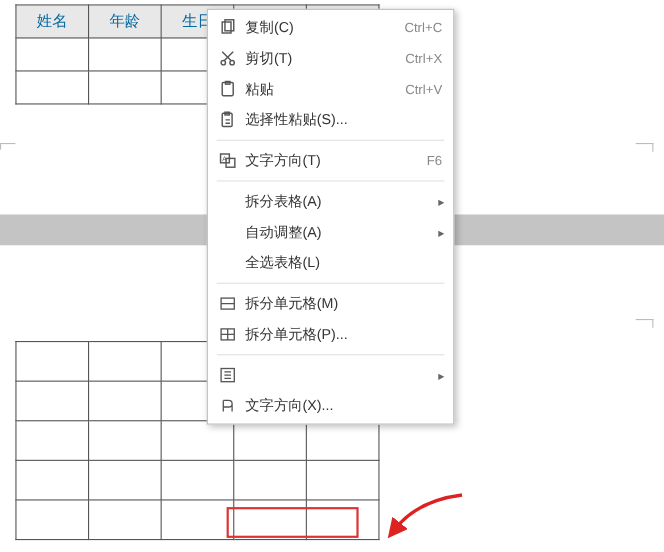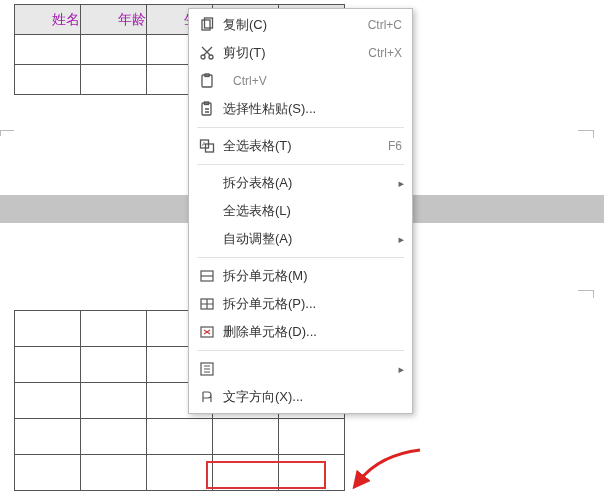--- a/index.html
+++ b/index.html
@@ -19,22 +19,22 @@
     position: absolute;
     border-collapse: collapse;
   }
   .doc-table.top { top: 4px; left: 14px; }
   .doc-table td, .doc-table th {
     border: 1px solid #555;
     width: 66px;
     height: 30px;
     font-weight: normal;
     font-size: 14px;
-    text-align: right;
-    color: #a21caf;
+    text-align: center;
+    color: #0369a1;
     background: #fff;
   }
   .doc-table th { background: #e8e8e8; }
   
   
   .page-gap {
     position: absolute;
     top: 195px;
     left: 0;
     right: 0;
@@ -223,20 +223,21 @@
     <span class="ctx-shortcut">Ctrl+X</span>
   </div>
 
   <div class="ctx-item">
     <span class="ctx-icon">
       <svg class="ico" viewBox="0 0 16 16" fill="none" stroke="#555" stroke-width="1.3">
           <rect x="3" y="2" width="10" height="12" rx="1"></rect>
           <rect x="6" y="1" width="4" height="2.5"></rect>
         </svg>
     </span>
+    <span class="ctx-label">粘贴</span>
     <span class="ctx-shortcut">Ctrl+V</span>
   </div>
 
   <div class="ctx-item">
     <span class="ctx-icon">
       <svg class="ico" viewBox="0 0 16 16" fill="none" stroke="#555" stroke-width="1.3">
           <rect x="3" y="2" width="9" height="12" rx="1"></rect>
           <rect x="5.5" y="1" width="4" height="2.5"></rect>
           <path d="M6 8h4M6 11h4"></path>
         </svg>
@@ -247,42 +248,42 @@
   <div class="ctx-sep"></div>
 
   <div class="ctx-item">
     <span class="ctx-icon">
       <svg class="ico" viewBox="0 0 16 16" fill="none" stroke="#555" stroke-width="1.3">
           <rect x="1.5" y="2" width="8" height="8"></rect>
           <rect x="6.5" y="6" width="8" height="8"></rect>
           <text x="3" y="8" font-size="6" fill="#555" stroke="none">A</text>
         </svg>
     </span>
-    <span class="ctx-label">全选表格(T)</span>
+    <span class="ctx-label">文字方向(T)</span>
     <span class="ctx-shortcut">F6</span>
   </div>
 
   <div class="ctx-sep"></div>
 
 
   <div class="ctx-item ctx-sub noicon">
     <span class="ctx-icon"></span>
     <span class="ctx-label">拆分表格(A)</span>
   </div>
 
+  <div class="ctx-item ctx-sub noicon">
+    <span class="ctx-icon"></span>
+    <span class="ctx-label">自动调整(A)</span>
+  </div>
+
   <div class="ctx-item noicon">
     <span class="ctx-icon"></span>
     <span class="ctx-label">全选表格(L)</span>
   </div>
 
-  <div class="ctx-item ctx-sub noicon">
-    <span class="ctx-icon"></span>
-    <span class="ctx-label">自动调整(A)</span>
-  </div>
-
   <div class="ctx-sep"></div>
 
   <div class="ctx-item">
     <span class="ctx-icon">
       <svg class="ico" viewBox="0 0 16 16" fill="none" stroke="#555" stroke-width="1.2">
           <rect x="2" y="3" width="12" height="10"></rect>
           <path d="M2 8h12"></path>
         </svg>
     </span>
     <span class="ctx-label">拆分单元格(M)</span>
@@ -291,29 +292,20 @@
   <div class="ctx-item">
     <span class="ctx-icon">
       <svg class="ico" viewBox="0 0 16 16" fill="none" stroke="#555" stroke-width="1.2">
           <rect x="2" y="3" width="12" height="10"></rect>
           <path d="M8 3v10M2 8h12"></path>
         </svg>
     </span>
     <span class="ctx-label">拆分单元格(P)...</span>
   </div>
 
-  <div class="ctx-item">
-    <span class="ctx-icon">
-      <svg class="ico" viewBox="0 0 16 16" fill="none" stroke="#555" stroke-width="1.2">
-          <rect x="2" y="3" width="12" height="10"></rect>
-          <path d="M5 6l6 4M11 6l-6 4" stroke="#c33"></path>
-        </svg>
-    </span>
-    <span class="ctx-label">删除单元格(D)...</span>
-  </div>
 
   <div class="ctx-sep"></div>
 
   <div class="ctx-item ctx-sub">
     <span class="ctx-icon">
       <svg class="ico" viewBox="0 0 16 16" fill="none" stroke="#555" stroke-width="1.2">
           <rect x="2" y="2" width="12" height="12"></rect>
           <path d="M5 5h6M5 8h6M5 11h6"></path>
         </svg>
     </span>

